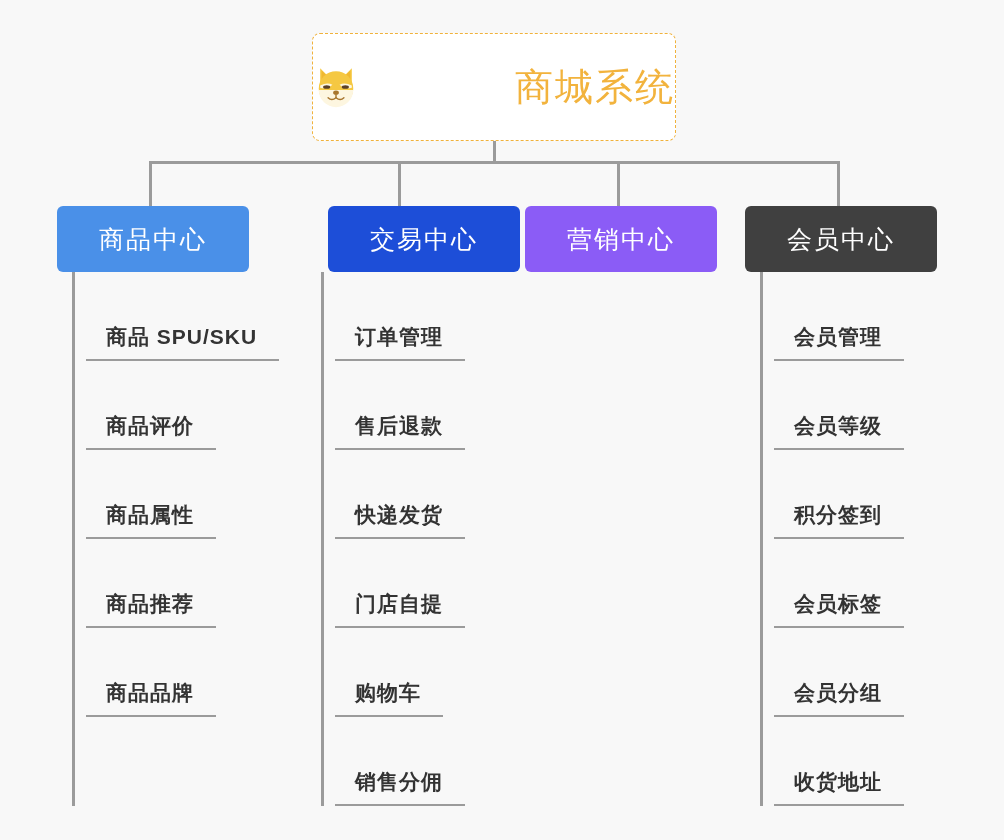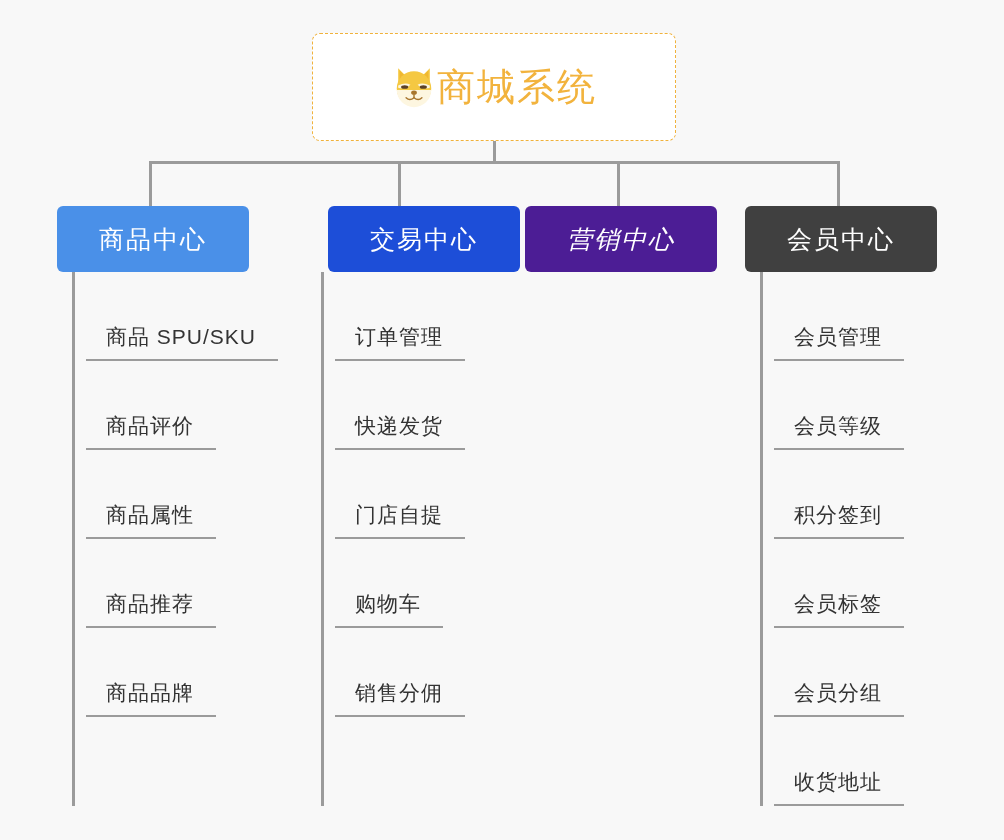--- a/index.html
+++ b/index.html
@@ -27,21 +27,21 @@
     left: 312px;
     top: 33px;
     width: 364px;
     height: 108px;
     background: #ffffff;
     border: 1px dashed #f0b23c;
     border-radius: 8px;
     box-sizing: border-box;
     display: flex;
     align-items: center;
-    justify-content: center;
+    justify-content: space-between;
   }
   .root-title {
     font-size: 38px;
     color: #f2b33d;
     letter-spacing: 2px;
     line-height: 1;
     white-space: nowrap;
   }
   .shiba-icon {
     width: 46px;
@@ -120,20 +120,21 @@
     font-size: 21px;
     color: #333333;
     line-height: 1;
     letter-spacing: 1px;
     white-space: nowrap;
     padding-bottom: 12px;
     border-bottom: 2px solid #9b9b9b;
     margin-left: -20px;
     padding-left: 20px;
     padding-right: 22px;
+    font-weight: bold;
   }
 </style>
 </head>
 <body style="background: rgb(248, 248, 248);">
 
 <div id="diagram">
 
   <div class="root-node" style="border-color: rgb(240, 178, 60); background: rgb(255, 255, 255);">
     <svg class="shiba-icon" viewBox="0 0 64 64" aria-hidden="true">
       <path d="M10 6 L10 26 L22 18 Z" fill="#f5c842"></path>
@@ -188,36 +189,39 @@
   <div class="column" style="left:306px;">
     <div class="cat-box" style="background: #1d4ed8; margin-left: 22px;">
       <span class="cat-label">交易中心</span>
     </div>
     <div class="leaf-list">
       <div class="leaf-spine" style="background: rgb(155, 155, 155); height: 534px;"></div>
       <div class="leaf-item">
           <span class="leaf-text">订单管理</span>
         </div>
       <div class="leaf-item">
+          <span class="leaf-text">售后退款</span>
+        </div>
+      <div class="leaf-item">
           <span class="leaf-text">快递发货</span>
         </div>
       <div class="leaf-item">
           <span class="leaf-text">门店自提</span>
         </div>
       <div class="leaf-item">
           <span class="leaf-text">购物车</span>
         </div>
       <div class="leaf-item">
           <span class="leaf-text">销售分佣</span>
         </div>
     </div>
   </div>
 
   <div class="column" style="left:525px;">
-    <div class="cat-box" style="background: #4c1d95; font-style: italic;">
+    <div class="cat-box" style="background: #8b5cf6;">
       <span class="cat-label">营销中心</span>
     </div>
   </div>
 
   <div class="column" style="left:745px;">
     <div class="cat-box" style="background: #404040; text-align: center;">
       <span class="cat-label">会员中心</span>
     </div>
     <div class="leaf-list">
       <div class="leaf-spine" style="background: rgb(155, 155, 155); height: 534px;"></div>

